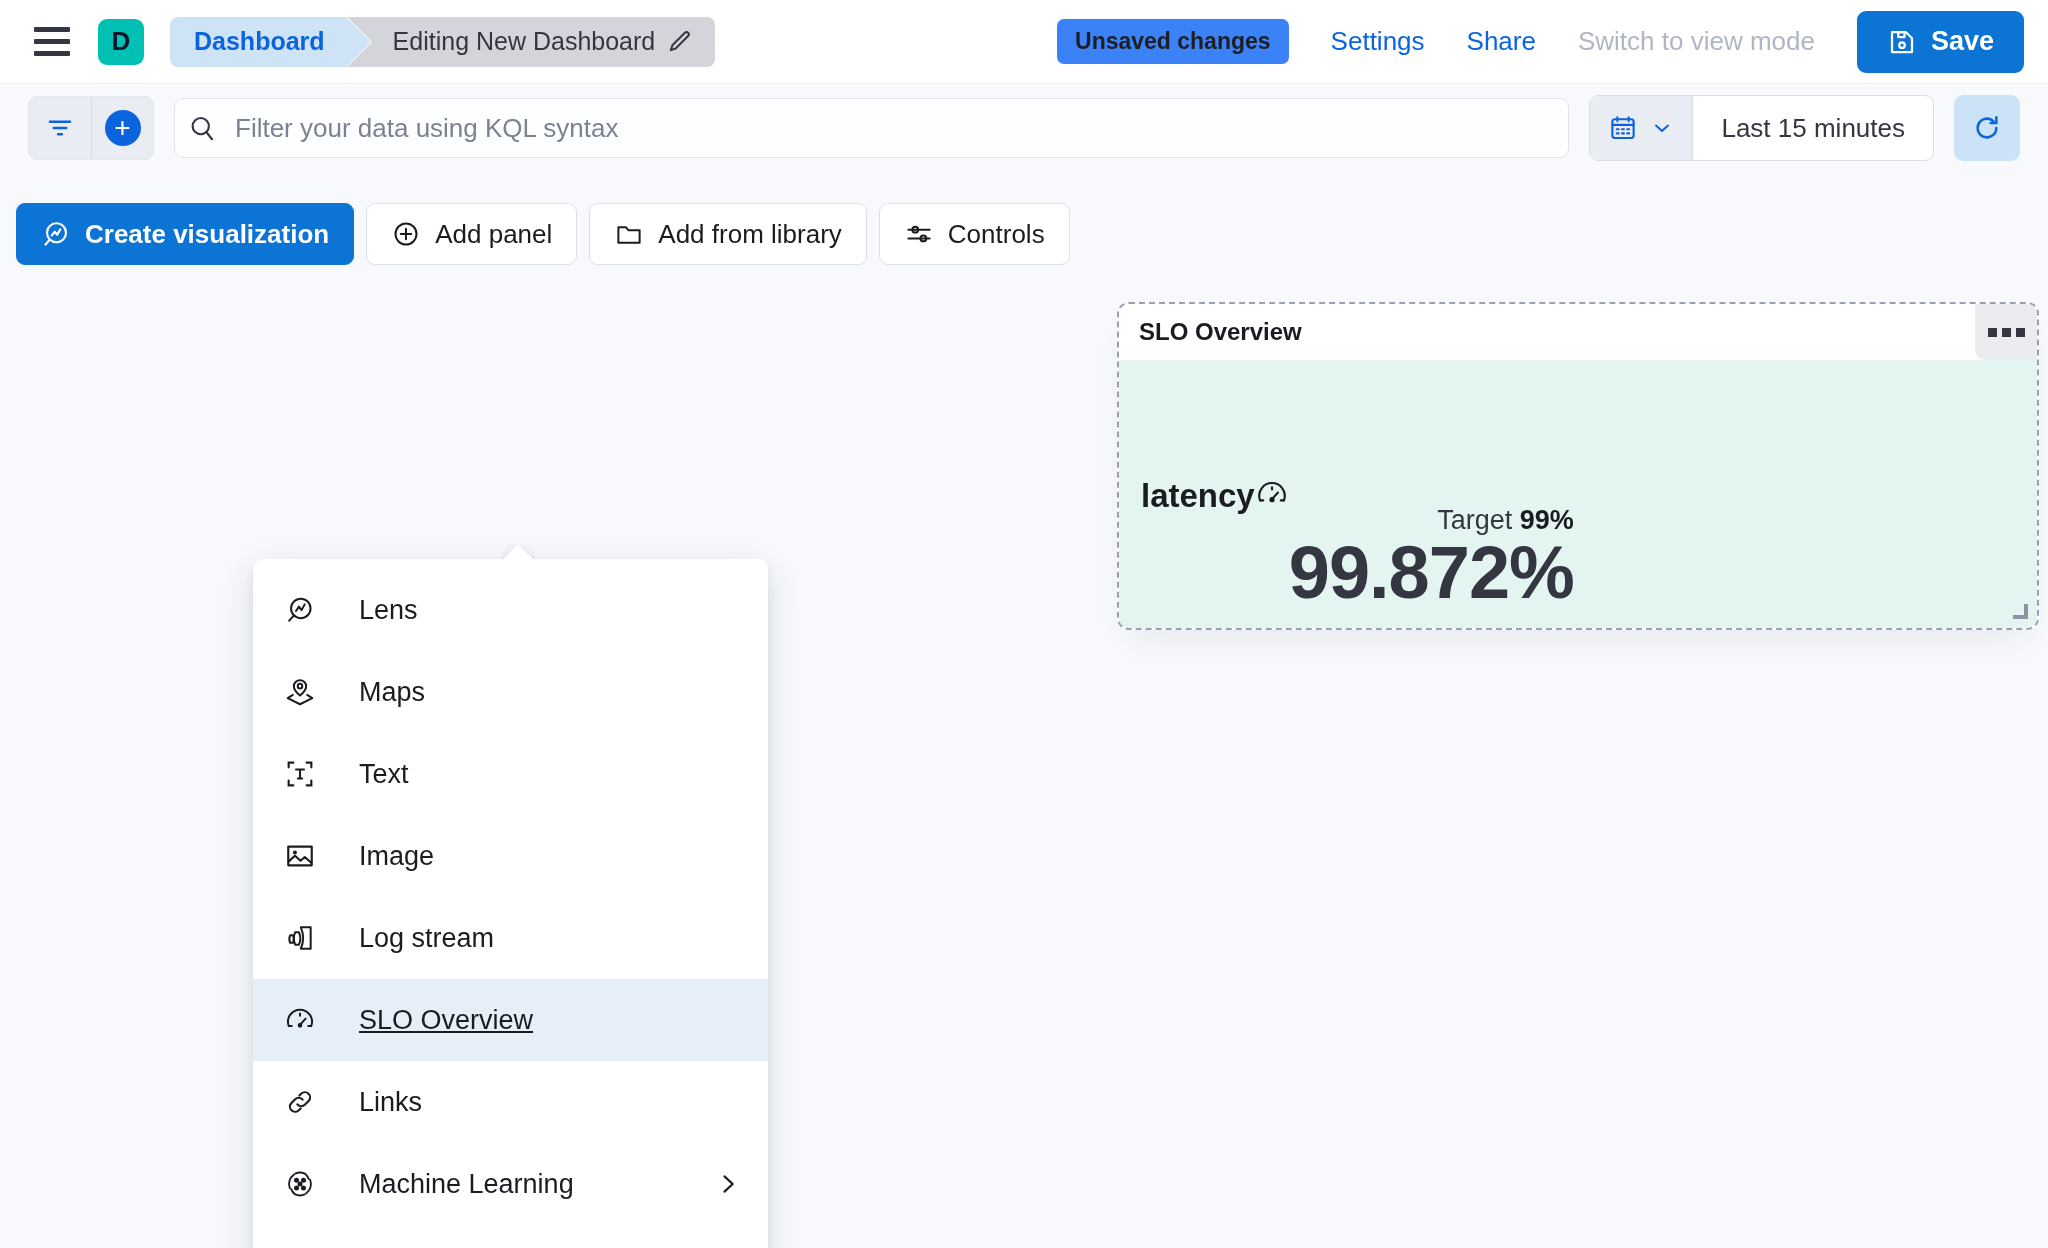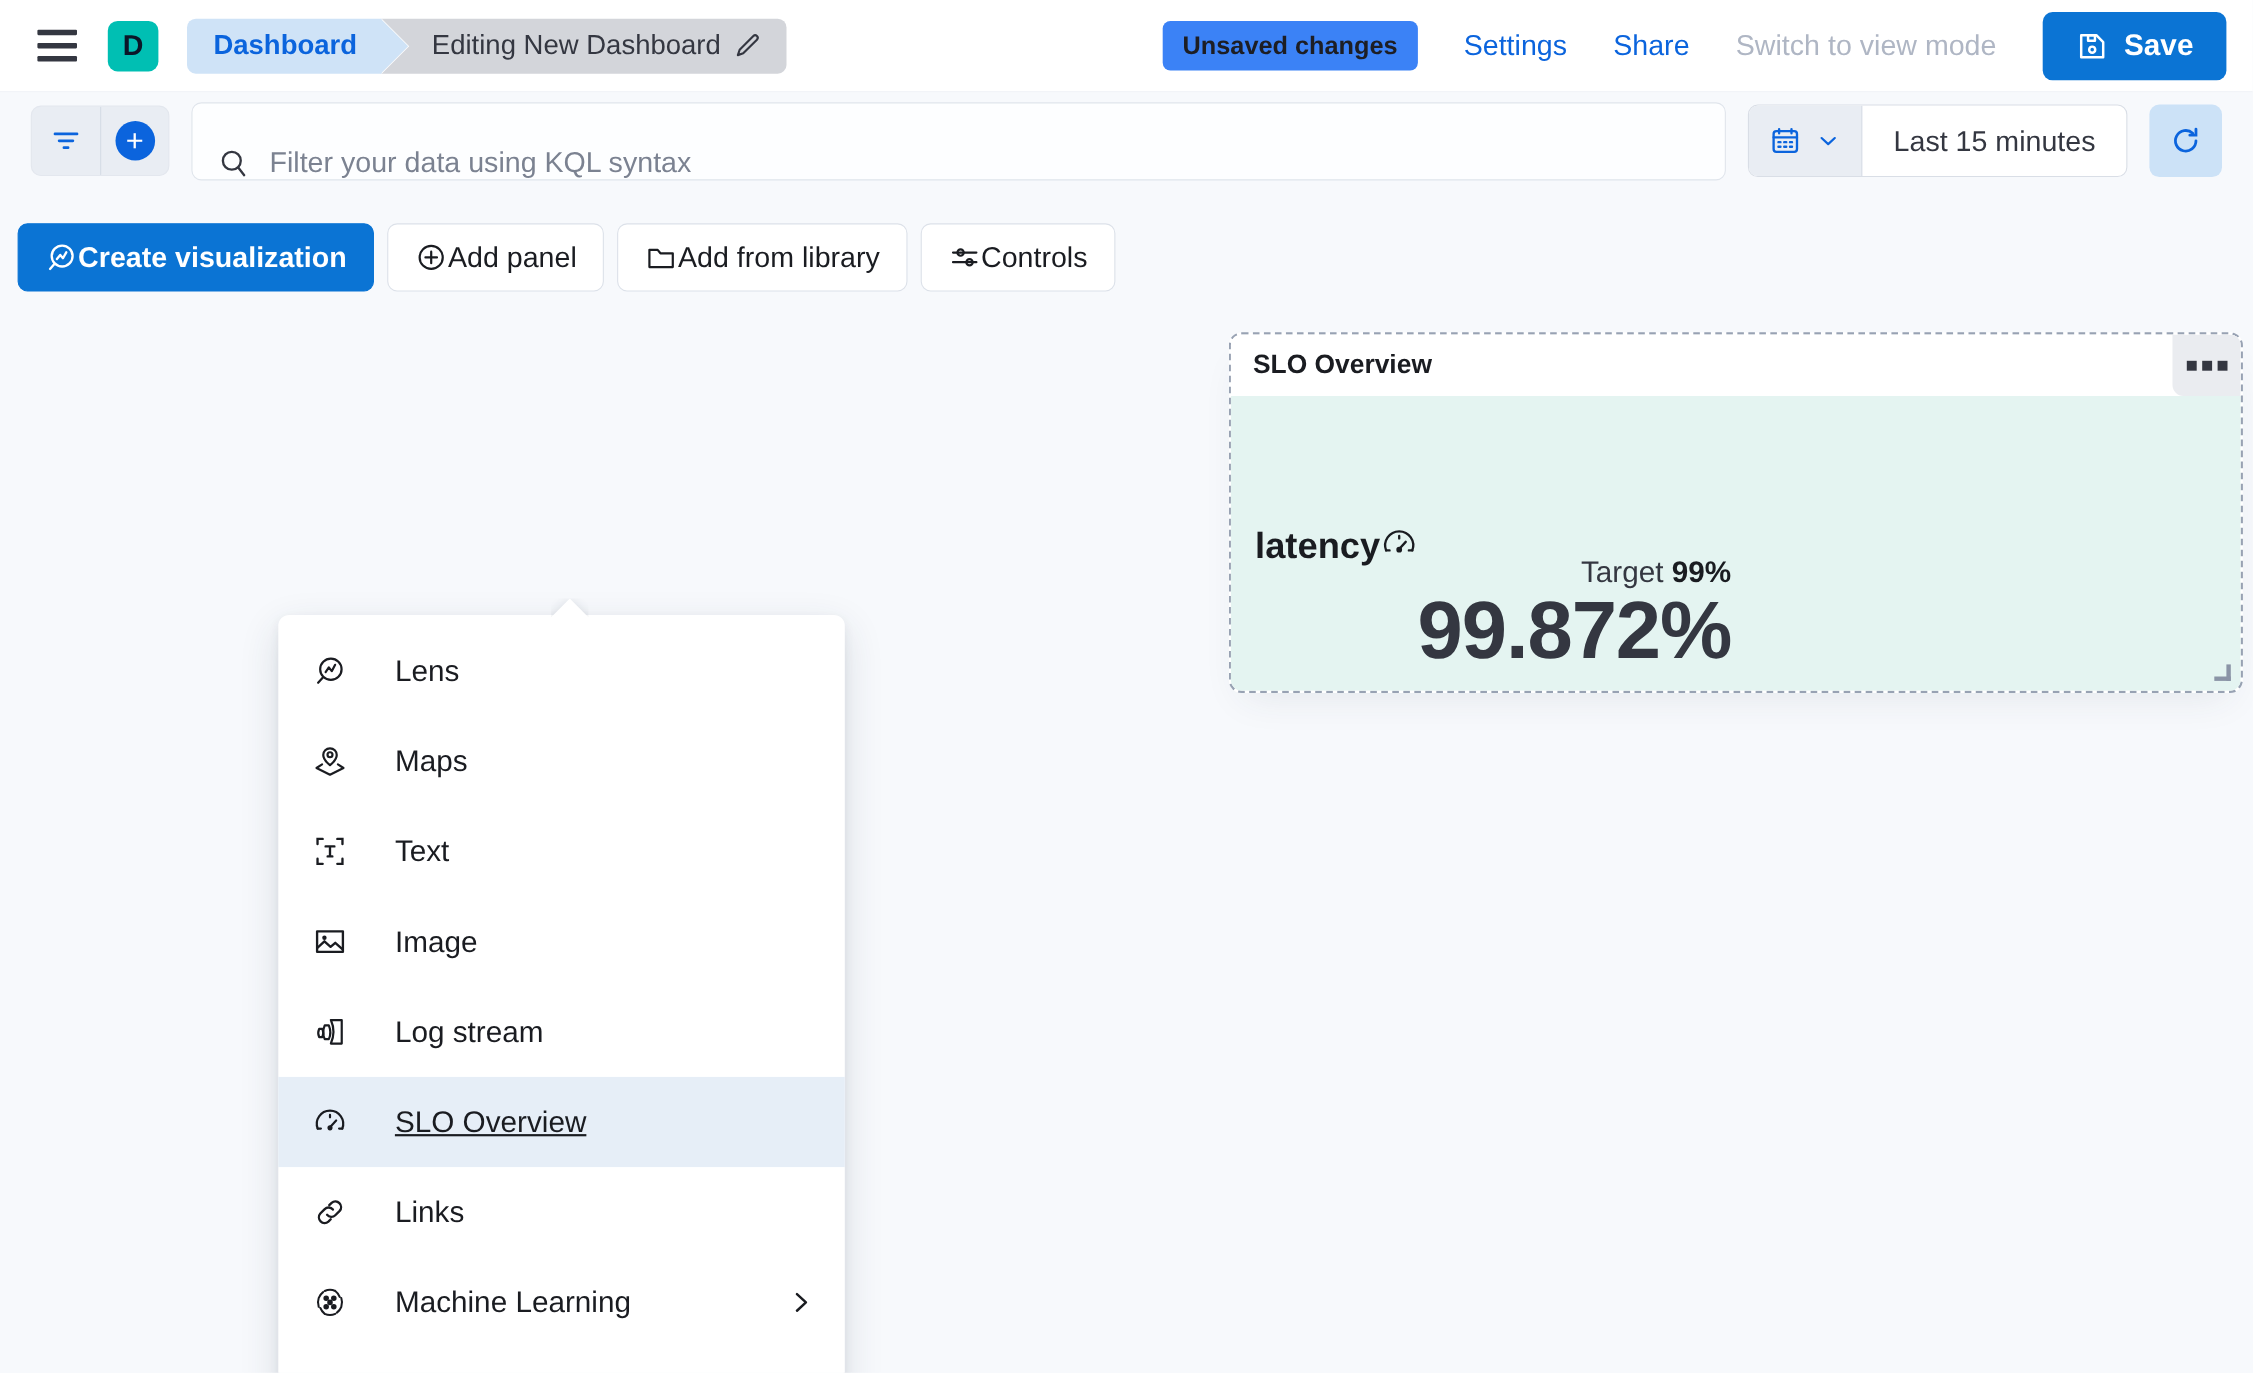--- a/index.html
+++ b/index.html
@@ -84,22 +84,22 @@
   .filter-btn {
     width: 62px; display: flex; align-items: center; justify-content: center; cursor: pointer;
   }
   .filter-btn + .filter-btn { border-left: 1px solid #D5DCE6; }
   .plus-circle {
     width: 36px; height: 36px; border-radius: 50%; background: #0B64DD;
     display: flex; align-items: center; justify-content: center; color: #fff;
     font-size: 28px; line-height: 1; font-weight: 400;
   }
   .kql-input {
-    flex: 1; height: 71px; background: #FDFEFF; border: 1px solid #E0E5EC;
-    border-radius: 9px; display: flex; align-items: flex-end; padding: 0 22px; gap: 18px;
+    flex: 1; height: 60px; background: #FDFEFF; border: 1px solid #E0E5EC;
+    border-radius: 9px; display: flex; align-items: center; padding: 0 12px; gap: 18px;
   }
   .kql-input input {
     flex: 1; border: none; outline: none; background: transparent;
     font-size: 26px; color: #343741; font-family: "Liberation Sans", sans-serif;
   }
   .kql-input input::placeholder { color: #7B8291; }
 
   .datepicker {
     display: flex; align-items: center; height: 66px;
     border: 1px solid #D9DEE6; border-radius: 9px; overflow: hidden; background: #fff;
@@ -114,21 +114,21 @@
     display: flex; align-items: center; justify-content: center; cursor: pointer; flex: none;
   }
 
   
   .edittoolbar {
     position: absolute; top: 196px; left: 0; right: 0; height: 76px;
     display: flex; align-items: center; padding: 0 16px; gap: 12px;
     background: #F7F9FC;
   }
   .tb-btn {
-    height: 62px; display: flex; align-items: center; 
+    height: 62px; display: flex; align-items: center; gap: 14px;
     padding: 13px 24px; border-radius: 9px; font-size: 26px; cursor: pointer;
     background: #FFFFFF; border: 1px solid #DCE1E9; color: #1A1C21;
     font-family: "Liberation Sans", sans-serif;
   }
   .tb-btn.primary {
     background: #0B74D4; color: #fff; border-color: #0B74D4; font-weight: 700;
   }
 
   
   .content {

